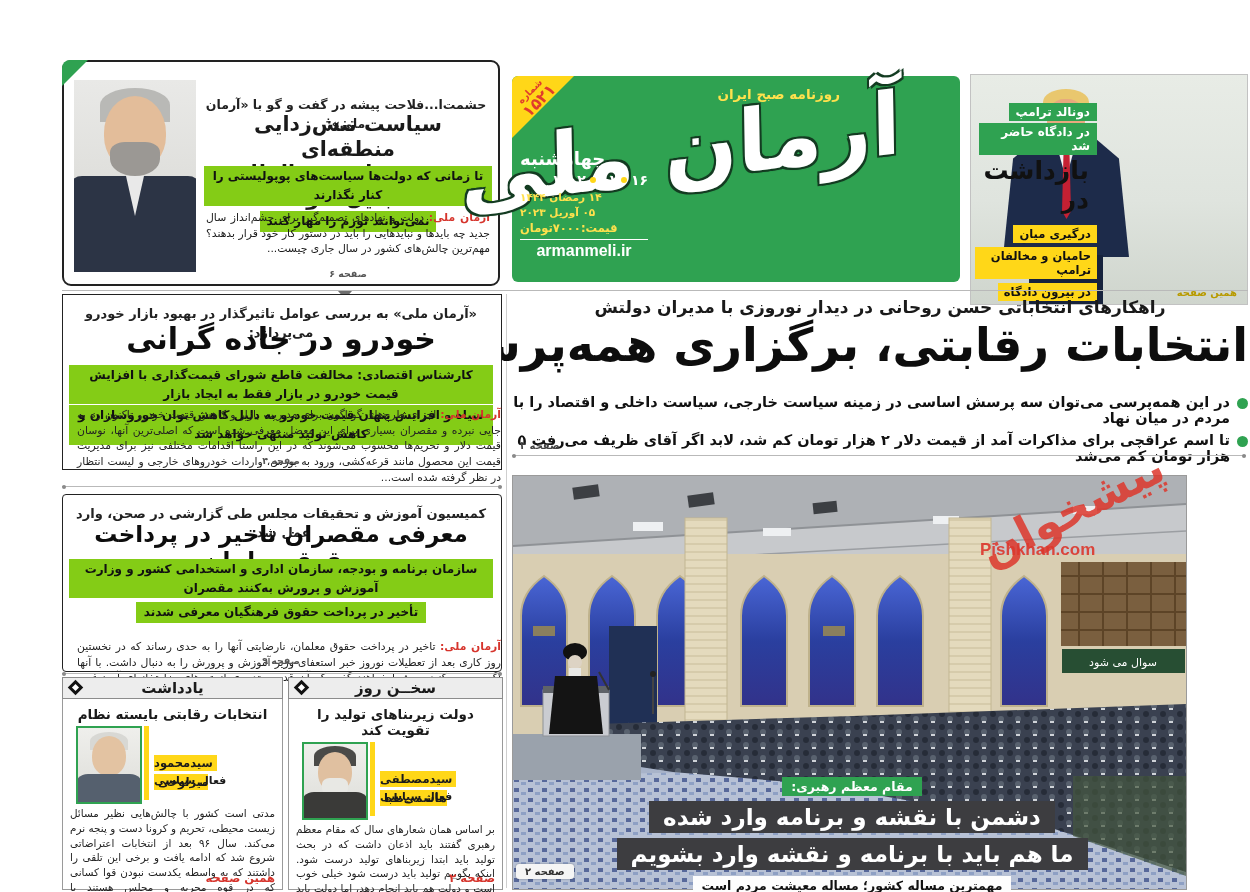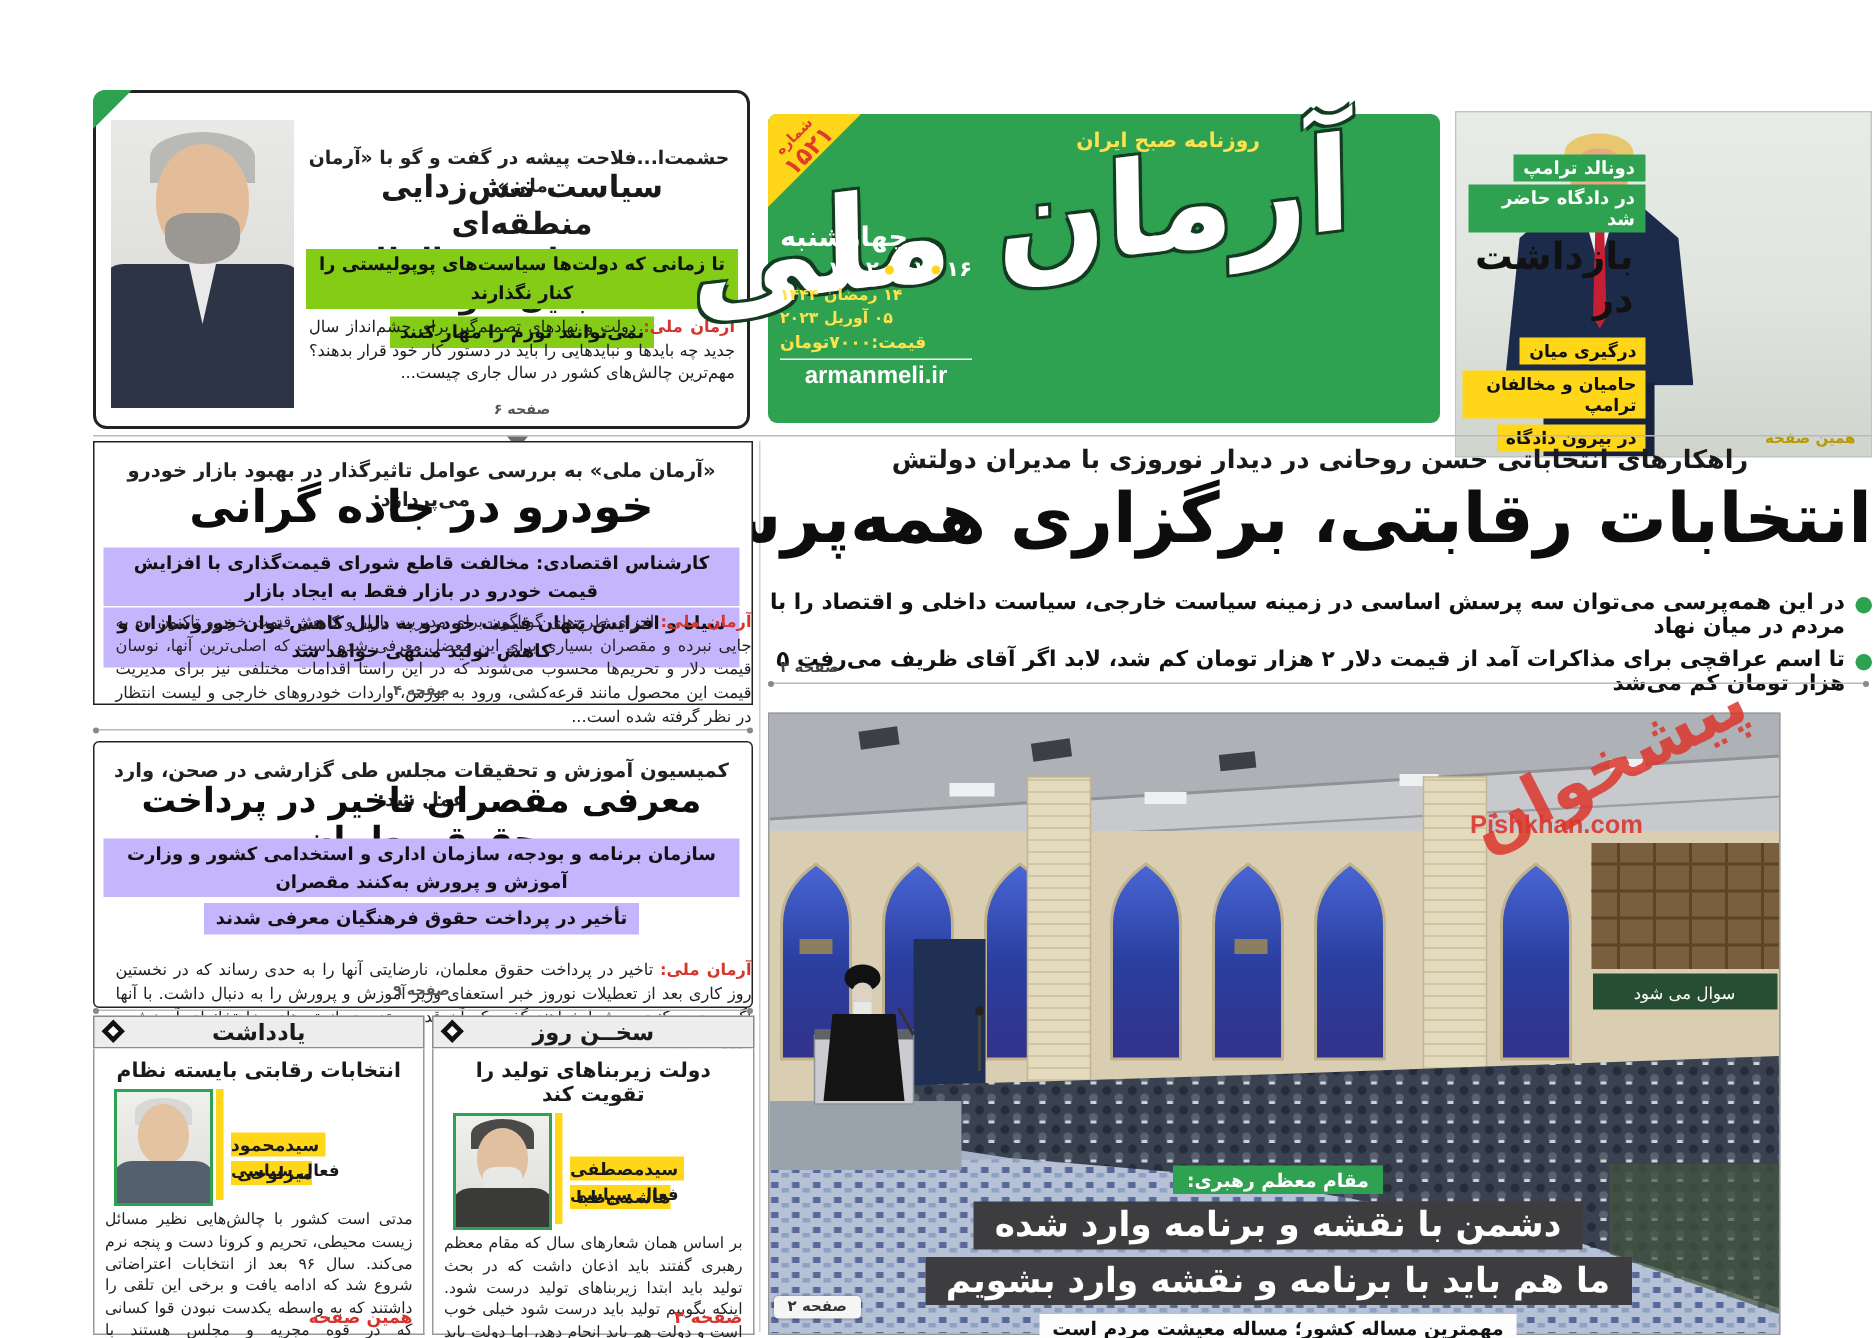--- a/index.html
+++ b/index.html
@@ -13,21 +13,21 @@
   .hrule .dot{position:absolute;top:-2px;width:4px;height:4px;border-radius:50%;background:#8a8a8a;}
   .vrule{position:absolute;width:0;border-right:1px solid #cfcfcf;}
   .tri-marker{position:absolute;width:0;height:0;border-left:7px solid transparent;
               border-right:7px solid transparent;border-top:8px solid #6d6d6d;}
   
   .card{position:absolute;background:#fff;border:2px solid #222;border-radius:9px;box-sizing:border-box;}
   .kicker{font-size:12.5px;font-weight:700;color:#222;}
   .lead{color:#d6342c;font-weight:700;}
   .pageref{font-size:9.5px;color:#555;font-weight:700;}
   .hl-y{background:#84cc16;color:#111;font-weight:700;display:inline-block;padding:1px 6px;}
-  .hl-g{background:#c4b5fd;color:#111;font-weight:700;display:inline-block;padding:1px 8px;}
+  .hl-g{background:#84cc16;color:#111;font-weight:700;display:inline-block;padding:1px 8px;}
   
   #falahat{left:62px;top:60px;width:438px;height:226px;}
   #falahat .fold{position:absolute;left:-2px;top:-2px;width:26px;height:26px;background:#2fa251;
                  clip-path:polygon(0 0,100% 0,0 100%);border-top-left-radius:8px;}
   .portrait{position:absolute;overflow:hidden;background:linear-gradient(180deg,#e9e9e7,#d6d6d2);}
   .p-head{position:absolute;border-radius:50% 50% 46% 46%;}
   .p-hair{position:absolute;border-radius:50% 50% 0 0;}
   .p-body{position:absolute;border-radius:14px 14px 0 0;}
   
   #masthead{left:512px;top:76px;width:448px;height:206px;background:#2fa251;border-radius:6px;}

